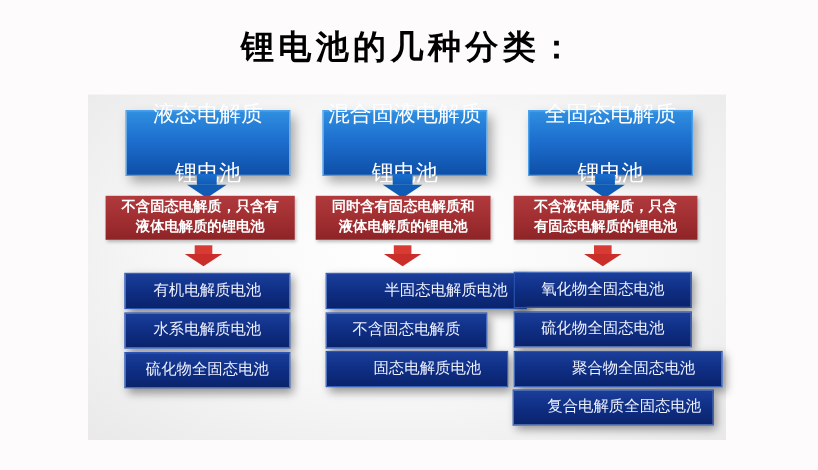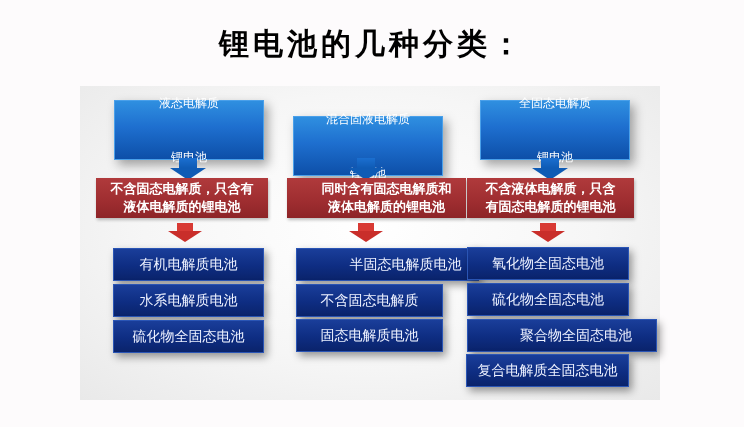--- a/index.html
+++ b/index.html
@@ -15,21 +15,21 @@
   }
   .backdrop {
     position:absolute; left:80px; top:86px; width:580px; height:314px;
     background:radial-gradient(ellipse at 50% 45%, #ffffff 0%, #f6f6f6 55%, #e9e9e9 100%);
   }
   .top-box {
     position:absolute; height:58px;
     background:linear-gradient(180deg, #2f8fe0 0%, #1e6fcf 45%, #0d4fa8 100%);
     border:1px solid #4aa0ea;
     box-shadow: 4px 5px 10px rgba(0,0,0,0.35);
-    color:#fff; font-size:12px; line-height:22px; text-align:center;
+    color:#fff; font-size:20px; line-height:22px; text-align:center;
     display:flex; flex-direction:column; justify-content:center;gap:32px;
   }
   .blue-arrow {
     position:absolute; width:0; height:0;
   }
   .blue-arrow .stem {
     position:absolute; width:18px; height:10px; background:linear-gradient(180deg,#1b6fd0,#0f5bb5);
   }
   .blue-arrow .head {
     position:absolute; width:0; height:0;
@@ -86,39 +86,39 @@
   <div class="red-arrow" style="position:absolute; left:185px; top:223px;">
     <div class="stem" style="left:-8px; top:0;"></div>
     <div class="head" style="left:-17px; top:8px;"></div>
   </div>
   <div class="sub-box" style="left:113px; top:248px; width:149px;">有机电解质电池</div>
   <div class="sub-box" style="left:113px; top:284px; width:149px;">水系电解质电池</div>
   <div class="sub-box" style="left:113px; top:320px; width:149px;">硫化物全固态电池</div>
 </div>
 
 <div>
-  <div class="top-box" style="left:293px; top:100px; width:148px;margin-top:16px;">
+  <div class="top-box" style="left:293px; top:100px; width:148px;">
     <div>混合固液电解质</div>
     <div>锂电池</div>
   </div>
   <div class="blue-arrow" style="left:366px; top:158px;">
     <div class="stem" style="left:-9px; top:0;"></div>
     <div class="head" style="left:-18px; top:10px;"></div>
   </div>
-  <div class="red-box" style="left:287px; top:178px; width:159px;padding-left:20px;">
+  <div class="red-box" style="left:287px; top:178px; width:159px;">
     <div>同时含有固态电解质和</div>
     <div>液体电解质的锂电池</div>
   </div>
   <div class="red-arrow" style="position:absolute; left:366px; top:223px;">
     <div class="stem" style="left:-8px; top:0;"></div>
     <div class="head" style="left:-17px; top:8px;"></div>
   </div>
   <div class="sub-box" style="left:296px; top:248px; width:145px;padding-left:36px;">半固态电解质电池</div>
   <div class="sub-box" style="left:296px; top:284px; width:145px;">不含固态电解质</div>
-  <div class="sub-box" style="left:296px; top:319px; width:145px;">固态电解质电池</div>
+  <div class="sub-box" style="left:296px; top:319px; width:145px;padding-left:19px;">固态电解质电池</div>
 </div>
 
 <div>
   <div class="top-box" style="left:480px; top:100px; width:148px;">
     <div>全固态电解质</div>
     <div>锂电池</div>
   </div>
   <div class="blue-arrow" style="left:550px; top:158px;">
     <div class="stem" style="left:-9px; top:0;"></div>
     <div class="head" style="left:-18px; top:10px;"></div>
@@ -127,16 +127,16 @@
     <div>不含液体电解质，只含</div>
     <div>有固态电解质的锂电池</div>
   </div>
   <div class="red-arrow" style="position:absolute; left:548px; top:223px;">
     <div class="stem" style="left:-8px; top:0;"></div>
     <div class="head" style="left:-17px; top:8px;"></div>
   </div>
   <div class="sub-box" style="left:467px; top:247px; width:160px;">氧化物全固态电池</div>
   <div class="sub-box" style="left:467px; top:283px; width:160px;">硫化物全固态电池</div>
   <div class="sub-box" style="left:467px; top:319px; width:160px;padding-left:28px;">聚合物全固态电池</div>
-  <div class="sub-box" style="left:466px; top:354px; width:161px;">复合电解质全固态电池</div>
+  <div class="sub-box" style="left:466px; top:354px; width:161px;padding-left:20px;">复合电解质全固态电池</div>
 </div>
 
 <div class="bottom-strip"></div>
 
 </body></html>

